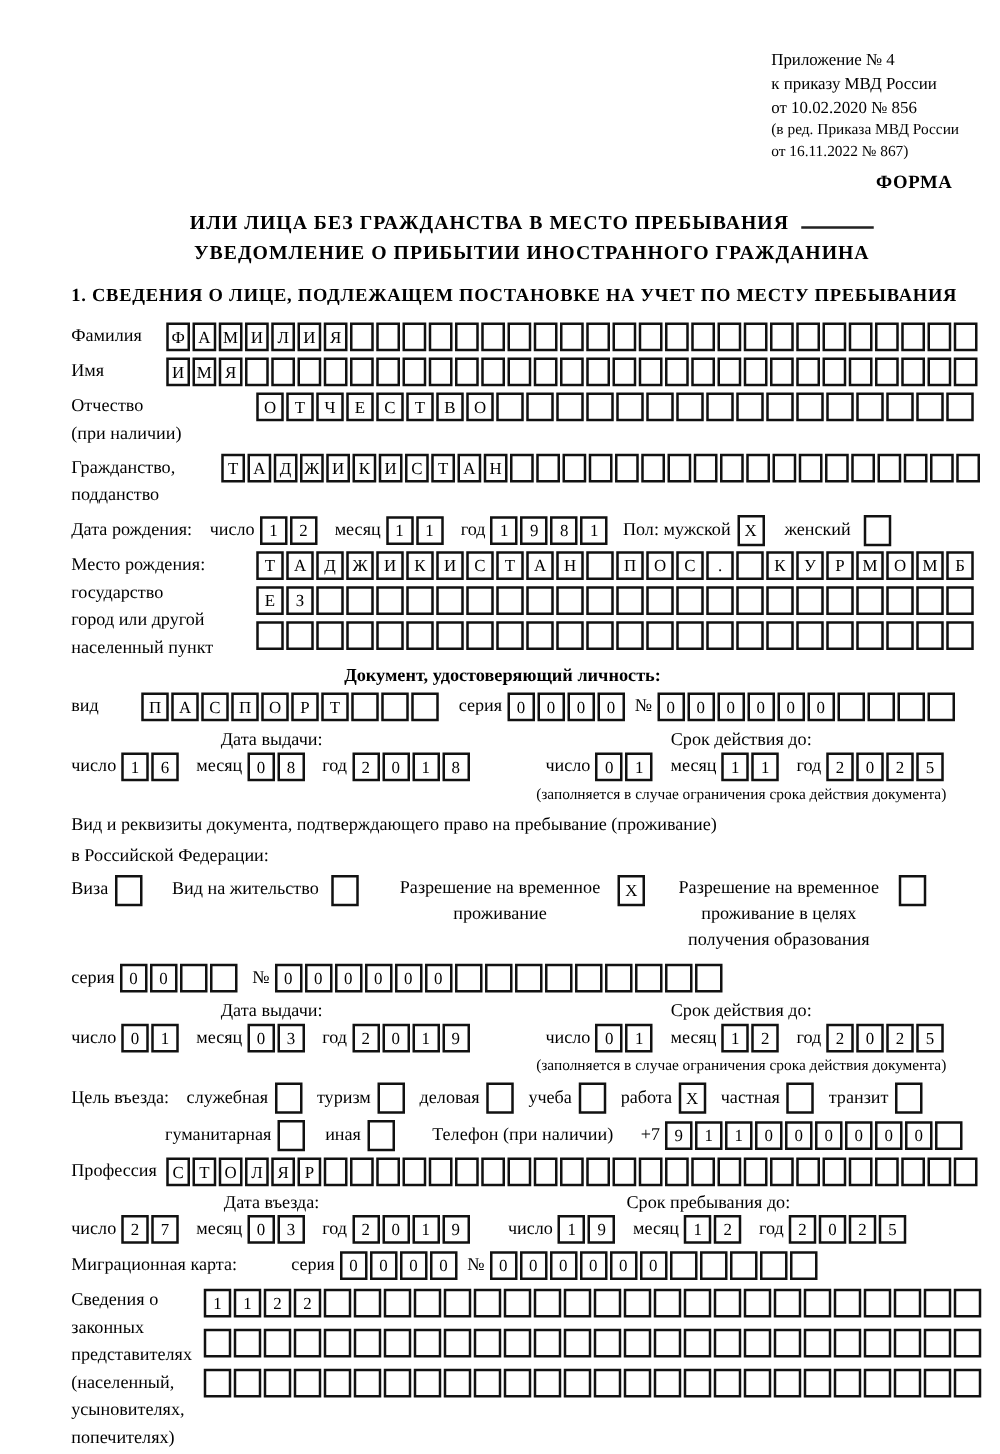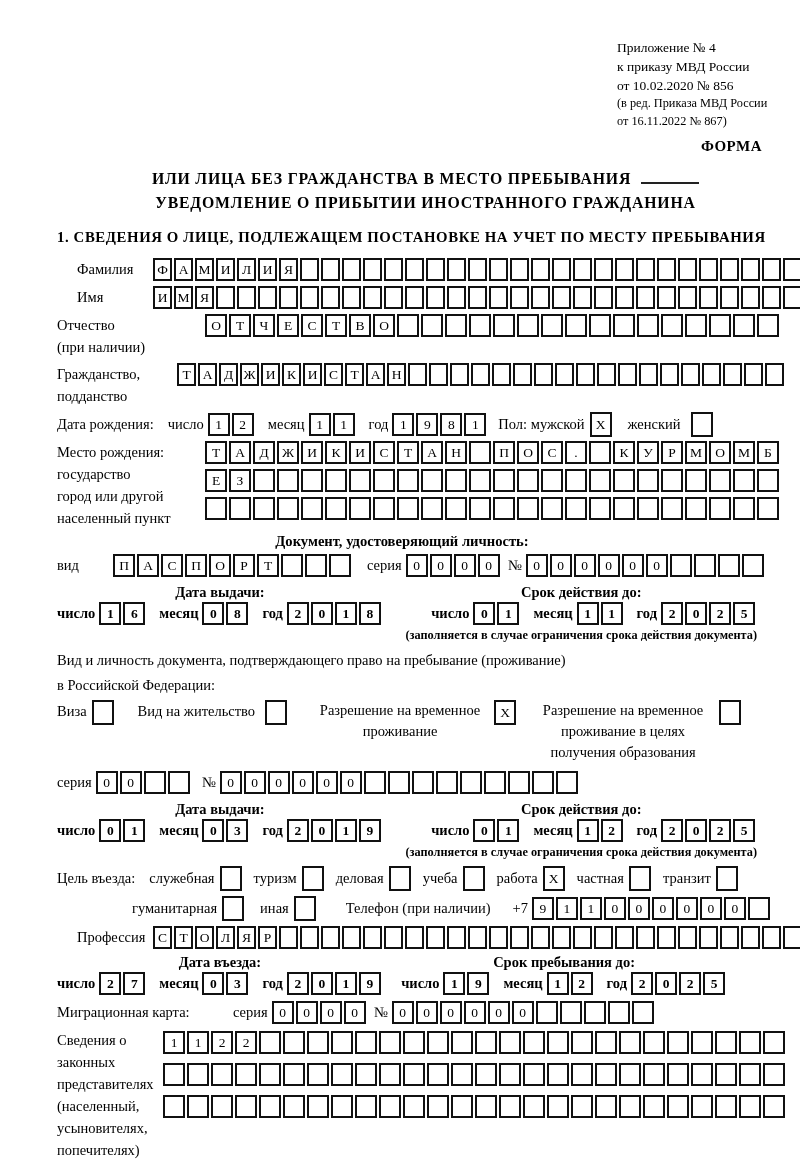--- a/index.html
+++ b/index.html
@@ -23,28 +23,28 @@
   .lblblock{font-size:14.5px;line-height:22px;flex:none;}
   .boxes{display:flex;flex:none;}
   .cb{
     flex:none;width:15px;height:19px;border:2px solid #111;margin-right:2px;
     text-align:center;font-size:13.5px;line-height:19px;background:#fff;
   }
   .w .cb{width:18px;}
   .chk{margin-left:5px;}
   .chk .cb{width:18px;height:21px;line-height:21px;}
   
-  .lw1{width:76px;flex:none;margin-left:20px;}
+  .lw1{width:76px;flex:none;}
   .lw2{width:148px;flex:none;}
   .lw3{width:120px;flex:none;}
   .lw4{width:106px;flex:none;}
   .stack > .boxes{margin-bottom:5px;}
   .center-bold{text-align:center;font-weight:bold;font-size:14.6px;margin:2px 0 4px 0;width:690px;}
   
-  .dates{display:flex;justify-content:space-between;width:700px;margin:2px 0 6px 0;font-weight:bold;}
+  .dates{display:flex;justify-content:space-between;width:700px;margin:2px 0 6px 0;}
   .dg{display:flex;flex-direction:column;}
   .dg.right{align-items:flex-end;}
   .dhead{text-align:center;font-size:14.5px;line-height:20px;align-self:center;}
   .drow{display:flex;align-items:center;}
   .drow .lbl{margin-right:4px;}
   .g12{margin-right:12px;}
   .dnote{font-size:12.3px;line-height:16px;margin-top:2px;white-space:nowrap;}
   
   .opts{display:flex;align-items:flex-start;margin:4px 0 8px 0;}
   .optxt{text-align:center;font-size:14.5px;line-height:1.45;flex:none;}
@@ -420,21 +420,21 @@
             <span class="cb">2</span>
             <span class="cb">0</span>
             <span class="cb">2</span>
             <span class="cb">5</span>
           </span>
       </div>
       <div class="dnote">(заполняется в случае ограничения срока действия документа)</div>
     </div>
   </div>
 
-  <div class="plain">Вид и личность документа, подтверждающего право на пребывание (проживание)</div>
+  <div class="plain">Вид и реквизиты документа, подтверждающего право на пребывание (проживание)</div>
   <div class="plain">в Российской Федерации:</div>
 
   <div class="opts">
     <span class="lbl">Виза</span>
     <span class="boxes chk">
         <span class="cb"></span>
       </span>
     <span class="lbl ml22">Вид на жительство</span>
     <span class="boxes chk ml10">
         <span class="cb"></span>

